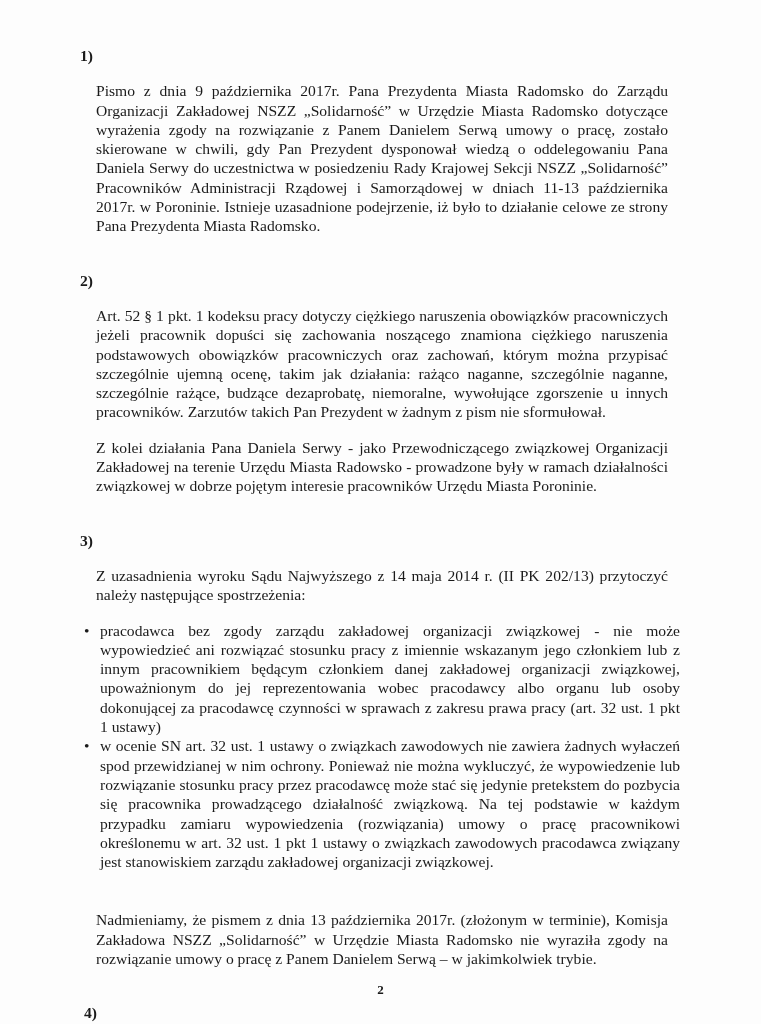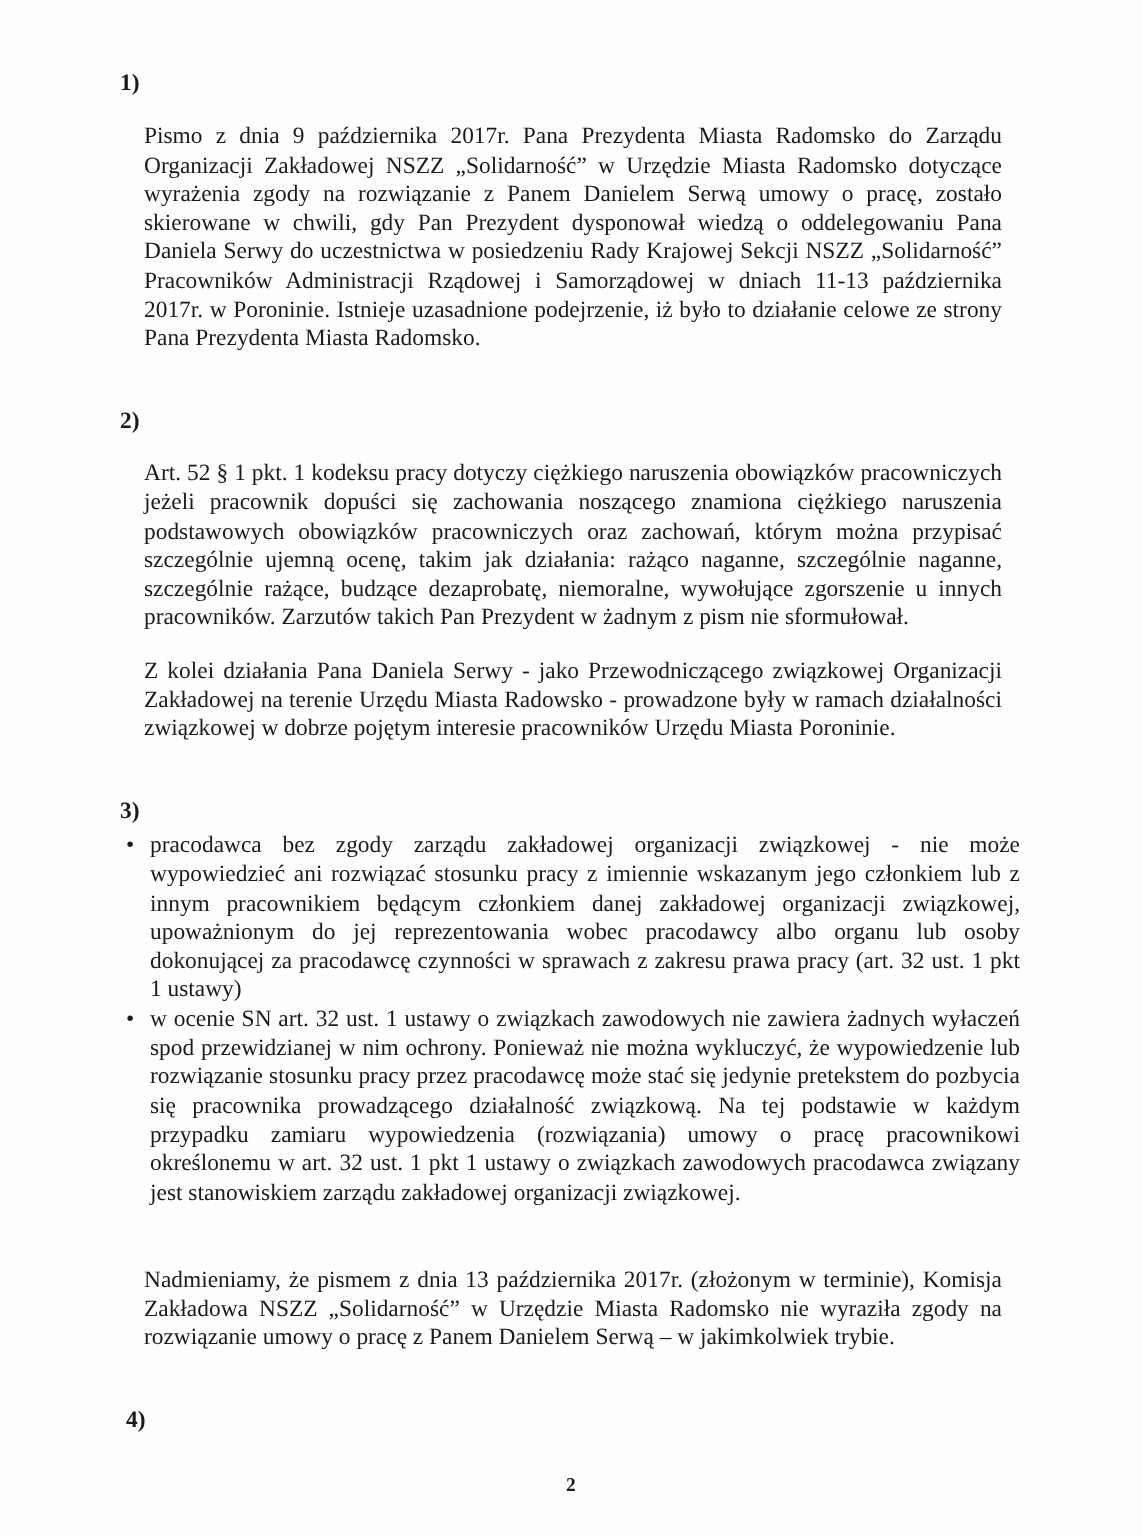--- a/index.html
+++ b/index.html
@@ -48,20 +48,21 @@
     <div>
       <p class="secnum">2)</p>
       <p>Art. 52 § 1 pkt. 1 kodeksu pracy dotyczy ciężkiego naruszenia obowiązków pracowniczych jeżeli pracownik dopuści się zachowania noszącego znamiona ciężkiego naruszenia podstawowych obowiązków pracowniczych oraz zachowań, którym można przypisać szczególnie ujemną ocenę, takim jak działania: rażąco naganne, szczególnie naganne, szczególnie rażące, budzące dezaprobatę, niemoralne, wywołujące zgorszenie u innych pracowników. Zarzutów takich Pan Prezydent w żadnym z pism nie sformułował.</p>
       <p>Z kolei działania Pana Daniela Serwy - jako Przewodniczącego związkowej Organizacji Zakładowej na terenie Urzędu Miasta Radowsko - prowadzone były w ramach działalności związkowej w dobrze pojętym interesie pracowników Urzędu Miasta Poroninie.</p>
     </div>
 
     <div class="gap"></div>
 
     <div>
       <p class="secnum">3)</p>
+      <p>Z uzasadnienia wyroku Sądu Najwyższego z 14 maja 2014 r. (II PK 202/13) przytoczyć należy następujące spostrzeżenia:</p>
       <ul class="dots">
         <li>pracodawca bez zgody zarządu zakładowej organizacji związkowej - nie może wypowiedzieć ani rozwiązać stosunku pracy z imiennie wskazanym jego członkiem lub z innym pracownikiem będącym członkiem danej zakładowej organizacji związkowej, upoważnionym do jej reprezentowania wobec pracodawcy albo organu lub osoby dokonującej za pracodawcę czynności w sprawach z zakresu prawa pracy (art. 32 ust. 1 pkt 1 ustawy)</li>
         <li>w ocenie SN art. 32 ust. 1 ustawy o związkach zawodowych nie zawiera żadnych wyłaczeń spod przewidzianej w nim ochrony. Ponieważ nie można wykluczyć, że wypowiedzenie lub rozwiązanie stosunku pracy przez pracodawcę może stać się jedynie pretekstem do pozbycia się pracownika prowadzącego działalność związkową. Na tej podstawie w każdym przypadku zamiaru wypowiedzenia (rozwiązania) umowy o pracę pracownikowi określonemu w art. 32 ust. 1 pkt 1 ustawy o związkach zawodowych pracodawca związany jest stanowiskiem zarządu zakładowej organizacji związkowej.</li>
       </ul>
       <div class="gap"></div>
       <p>Nadmieniamy, że pismem z dnia 13 października 2017r. (złożonym w terminie), Komisja Zakładowa NSZZ „Solidarność” w Urzędzie Miasta Radomsko nie wyraziła zgody na rozwiązanie umowy o pracę z Panem Danielem Serwą – w jakimkolwiek trybie.</p>
     </div>
 
     <div class="gap"></div>
 

